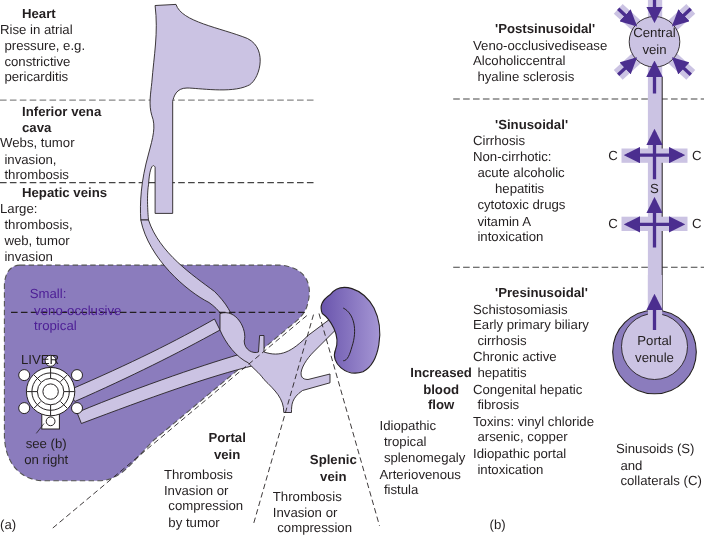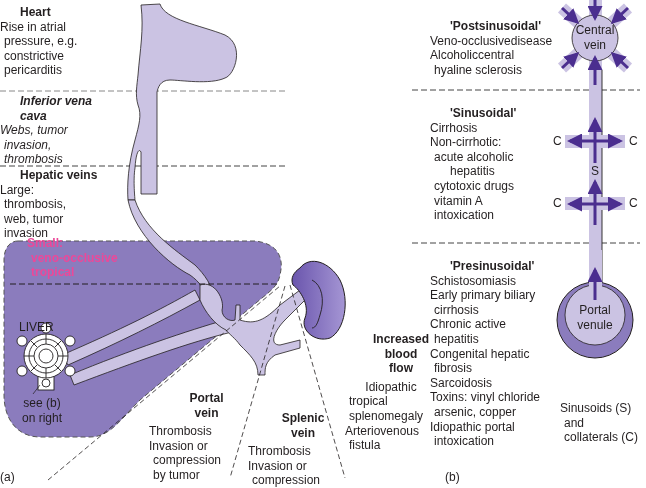--- a/index.html
+++ b/index.html
@@ -111,37 +111,37 @@
 </svg>
 
 <div class="t" style="left:0;top:5px;">
   <span class="b blk">Heart</span>
   <span class="blk">Rise in atrial</span>
   <span class="i">pressure, e.g.</span>
   <span class="i">constrictive</span>
   <span class="i">pericarditis</span>
 </div>
 
-<div class="t" style="left:0;top:94px;font-style:italic;">
+<div class="t" style="left:0;top:94px;">
   <span class="b blk">Inferior vena</span>
   <span class="b blk">cava</span>
   <span class="blk">Webs, tumor</span>
   <span class="i">invasion,</span>
   <span class="i">thrombosis</span>
 </div>
 
 <div class="t" style="left:0;top:168px;">
   <span class="b blk">Hepatic veins</span>
   <span class="blk">Large:</span>
   <span class="i">thrombosis,</span>
   <span class="i">web, tumor</span>
   <span class="i">invasion</span>
 </div>
 
-<div class="t" style="left:27px;top:236px;color:#ec4899;font-weight:bold;">
+<div class="t" style="left:27px;top:260px;color:#4c1d95;">
   <span class="blk">Small:</span>
   <span class="i">veno-occlusive</span>
   <span class="i">tropical</span>
 </div>
 
 <div class="t" style="left:19px;top:320px;">LIVER</div>
 
 <div class="t ctr" style="left:22px;top:396px;">
   <span class="blk">see (b)</span>
   <span class="blk">on right</span>
@@ -164,21 +164,21 @@
   <span class="blk" style="margin-top:4px;">Thrombosis</span>
   <span class="blk">Invasion or</span>
   <span class="i">compression</span>
   <span class="i">by tumor</span>
 </div>
 
 <div class="t" style="left:345px;top:332px;">
   <span class="b blk ctr" style="width:72px;">Increased</span>
   <span class="b blk ctr" style="width:72px;">blood</span>
   <span class="b blk ctr" style="width:72px;">flow</span>
-  <span class="blk" style="margin-top:4px;text-align:center;">Idiopathic</span>
+  <span class="blk" style="margin-top:4px;">Idiopathic</span>
   <span class="i">tropical</span>
   <span class="i">splenomegaly</span>
   <span class="blk">Arteriovenous</span>
   <span class="i">fistula</span>
 </div>
 
 <div class="t" style="left:430px;top:19px;">
   <span class="b blk">'Postsinusoidal'</span>
   <span class="blk">Veno-occlusivedisease</span>
   <span class="blk">Alcoholiccentral</span>
@@ -198,21 +198,20 @@
 
 <div class="t" style="left:430px;top:247px;margin-top:12px;">
   <span class="b blk">'Presinusoidal'</span>
   <span class="blk">Schistosomiasis</span>
   <span class="blk">Early primary biliary</span>
   <span class="i">cirrhosis</span>
   <span class="blk">Chronic active</span>
   <span class="i">hepatitis</span>
   <span class="blk">Congenital hepatic</span>
   <span class="i">fibrosis</span>
-  <span class="blk">Sarcoidosis</span>
   <span class="blk">Toxins: vinyl chloride</span>
   <span class="i">arsenic, copper</span>
   <span class="blk">Idiopathic portal</span>
   <span class="i">intoxication</span>
 </div>
 
 <div class="t" style="left:445px;top:470px;">(b)</div>
 
 <div class="t ctr" style="left:573px;top:23px;width:44px;line-height:15px;">
   <span class="blk">Central</span>

